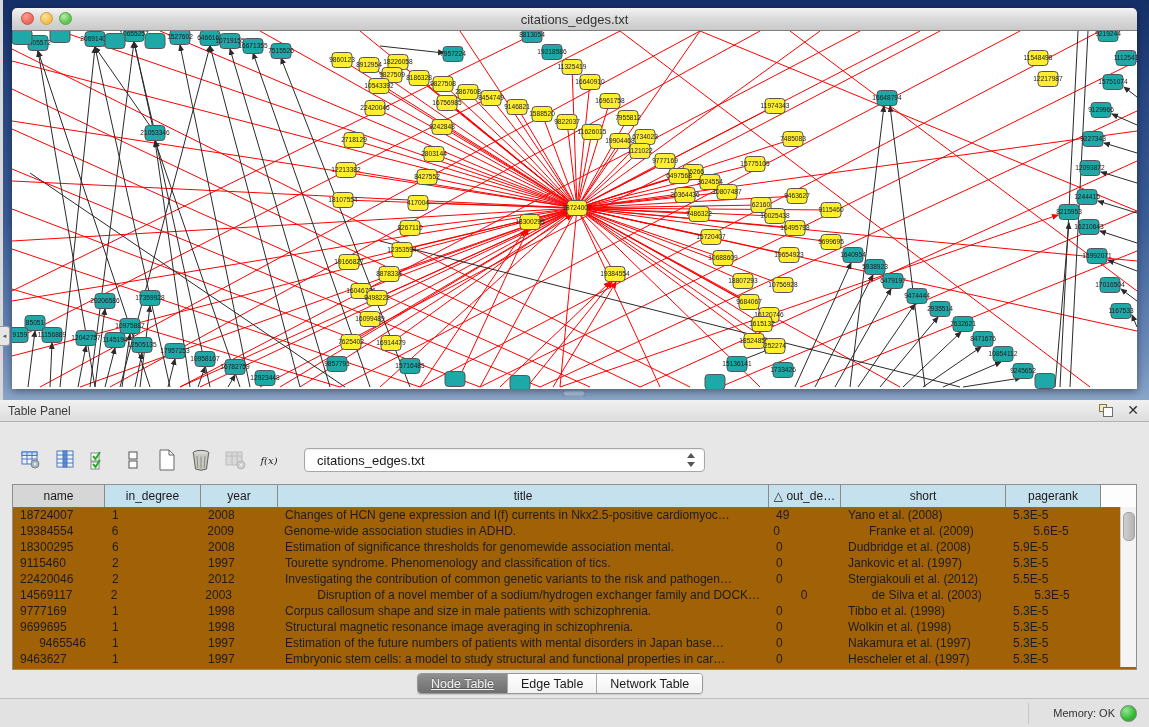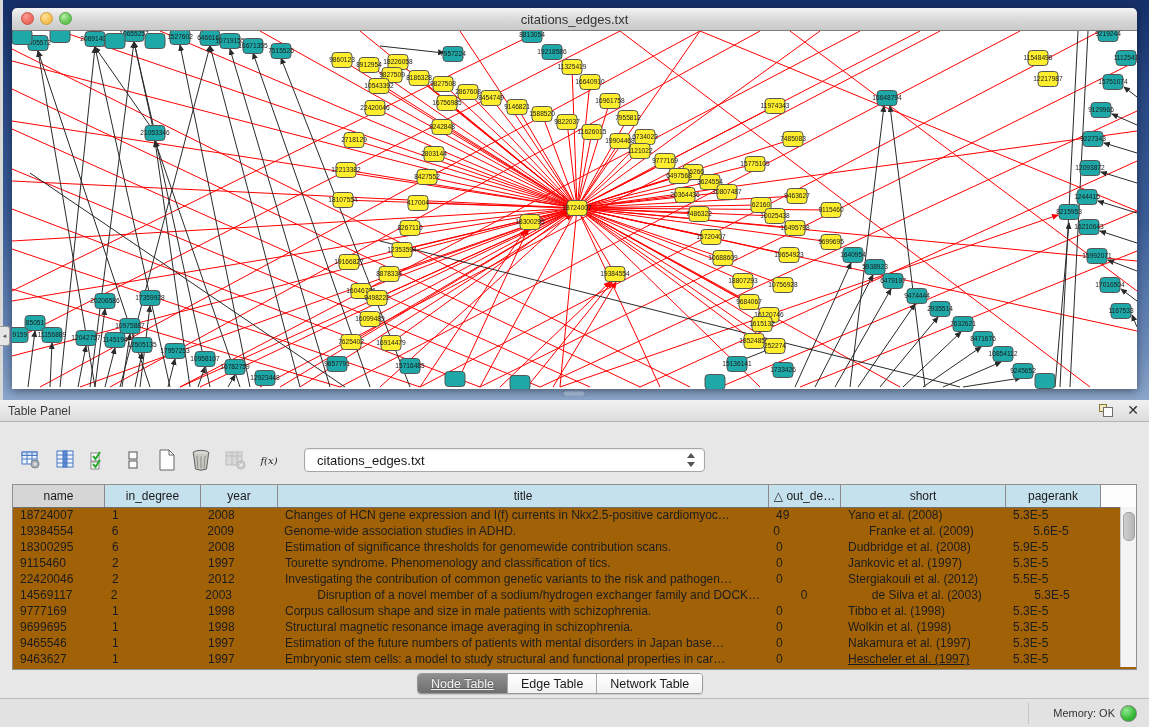--- a/index.html
+++ b/index.html
@@ -899,21 +899,21 @@
           <div class="td" style="width: 77px;">2009</div>
           <div class="td" style="width: 491px;">Genome-wide association studies in ADHD.</div>
           <div class="td" style="width: 72px;">0</div>
           <div class="td" style="width: 165px; margin-left: 24px;">Franke et al. (2009)</div>
           <div class="td" style="width: 95px;">5.6E-5</div>
         </div>
         <div class="tr">
           <div class="td" style="width: 92px;">18300295</div>
           <div class="td" style="width: 96px;">6</div>
           <div class="td" style="width: 77px;">2008</div>
-          <div class="td" style="width: 491px;">Estimation of significance thresholds for genomewide contribution scans.</div>
+          <div class="td" style="width: 491px;">Estimation of significance thresholds for genomewide association mental.</div>
           <div class="td" style="width: 72px;">0</div>
           <div class="td" style="width: 165px;">Dudbridge et al. (2008)</div>
           <div class="td" style="width: 95px;">5.9E-5</div>
         </div>
         <div class="tr">
           <div class="td" style="width: 92px;">9115460</div>
           <div class="td" style="width: 96px;">2</div>
           <div class="td" style="width: 77px;">1997</div>
           <div class="td" style="width: 491px;">Tourette syndrome. Phenomenology and classification of tics.</div>
           <div class="td" style="width: 72px;">0</div>
@@ -950,35 +950,35 @@
         <div class="tr">
           <div class="td" style="width: 92px;">9699695</div>
           <div class="td" style="width: 96px;">1</div>
           <div class="td" style="width: 77px;">1998</div>
           <div class="td" style="width: 491px;">Structural magnetic resonance image averaging in schizophrenia.</div>
           <div class="td" style="width: 72px;">0</div>
           <div class="td" style="width: 165px;">Wolkin et al. (1998)</div>
           <div class="td" style="width: 95px;">5.3E-5</div>
         </div>
         <div class="tr">
-          <div class="td" style="width: 92px;">9465546</div>
+          <div class="td" style="width: 92px; text-align: center;">9465546</div>
           <div class="td" style="width: 96px;">1</div>
           <div class="td" style="width: 77px;">1997</div>
           <div class="td" style="width: 491px;">Estimation of the future numbers of patients with mental disorders in Japan base…</div>
           <div class="td" style="width: 72px;">0</div>
           <div class="td" style="width: 165px;">Nakamura et al. (1997)</div>
           <div class="td" style="width: 95px;">5.3E-5</div>
         </div>
         <div class="tr">
           <div class="td" style="width: 92px;">9463627</div>
           <div class="td" style="width: 96px;">1</div>
           <div class="td" style="width: 77px;">1997</div>
           <div class="td" style="width: 491px;">Embryonic stem cells: a model to study structural and functional properties in car…</div>
           <div class="td" style="width: 72px;">0</div>
-          <div class="td" style="width: 165px; text-decoration: underline;">Hescheler et al. (1997)</div>
+          <div class="td" style="width: 165px;">Hescheler et al. (1997)</div>
           <div class="td" style="width: 95px;">5.3E-5</div>
         </div>
       </div>
     <div class="vscroll">
         <div class="vthumb"></div>
       </div>
   </div>
 
   <div class="seg-tabs" id="seg-tabs">
       <div class="seg active">Node Table</div>

